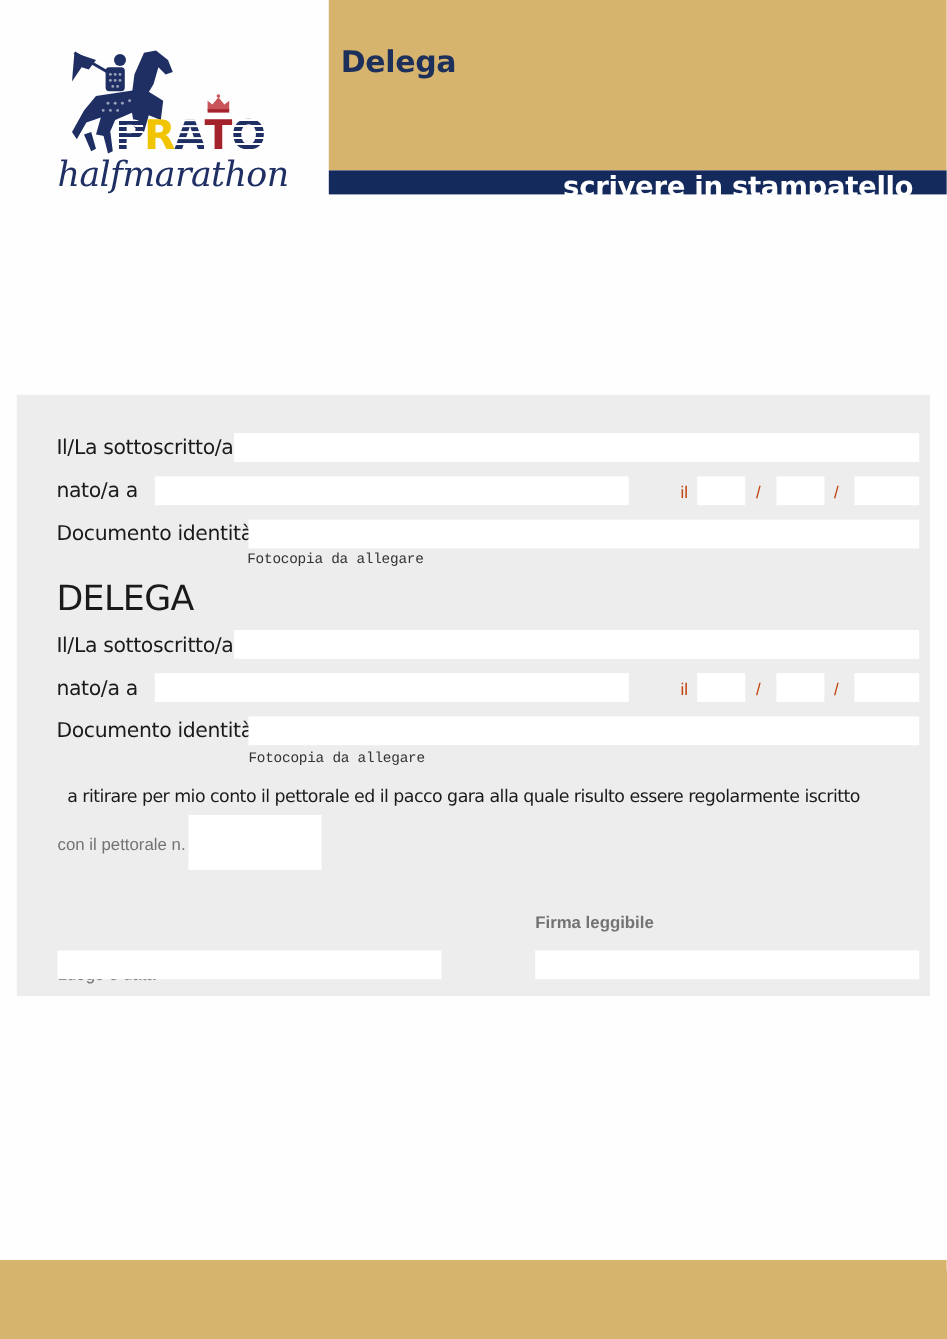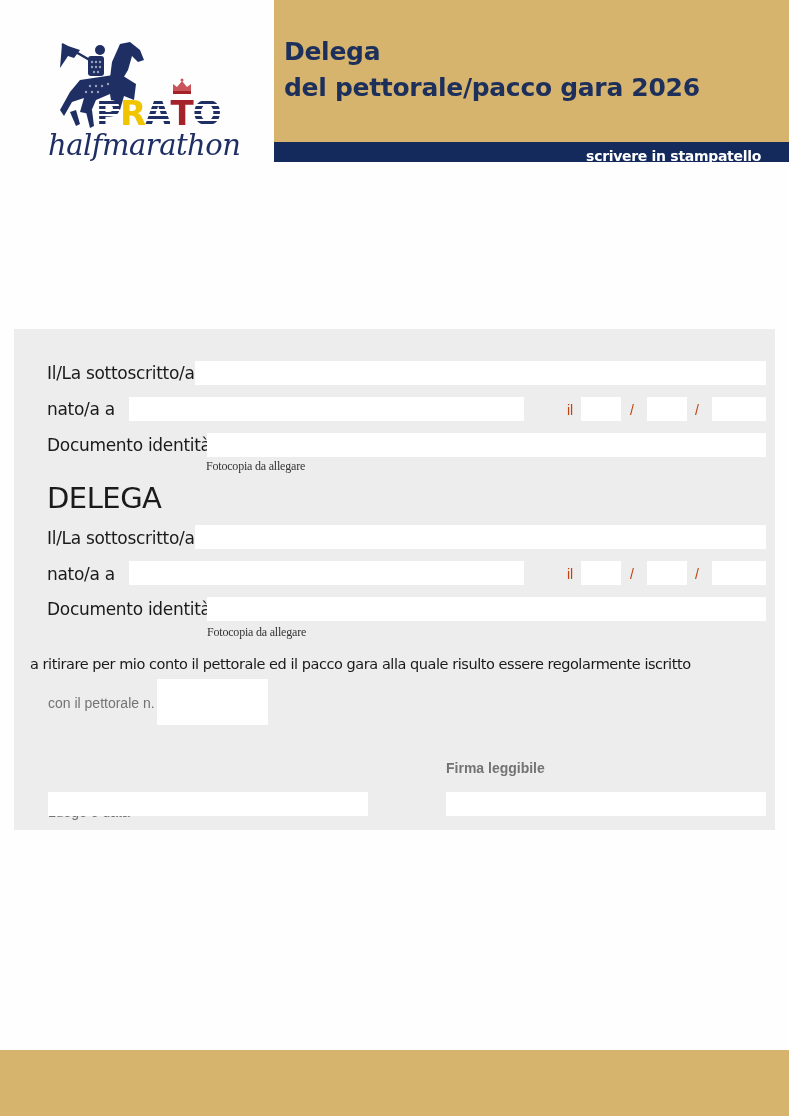--- a/index.html
+++ b/index.html
@@ -14,31 +14,31 @@
       background: repeating-linear-gradient(180deg, #1f2f63 0 3px, #fefefe 3px 5px);
       -webkit-background-clip: text; background-clip: text; color: transparent; }
     .logo .prato .r { color: #f1c400; }
     .logo .prato .t { color: #a4232a; }
     .logo .crown { position: absolute; left: 127px; top: 40px; width: 22px; height: 16px; }
     .logo .script { position: absolute; left: 4px; top: 90px; font-family: "DejaVu Serif", serif; font-style: italic; font-weight: normal; font-size: 29px; color: #1f2f63; letter-spacing: -0.5px; }
 
     .header-band { position: absolute; left: 274px; top: 0; width: 515px; height: 142px; background: #d7b46d; }
     .header-title { position: absolute; left: 284px; top: 34px; width: 500px; color: #1d2f5b; font-family: "DejaVu Sans", sans-serif; font-weight: bold; font-size: 25px; line-height: 36px; letter-spacing: -0.3px; }
     .header-title div { white-space: nowrap; }
-    .subheader { position: absolute; left: 274px; top: 142px; width: 515px; height: 20px; background: #142a5c; color: #ffffff; font-family: "DejaVu Sans", sans-serif; font-weight: bold; font-size: 14px; line-height: 28px; text-align: right; padding-right: 28px; letter-spacing: -0.3px; }
+    .subheader { position: absolute; left: 274px; top: 142px; width: 515px; height: 20px; background: #142a5c; color: #ffffff; font-family: "DejaVu Sans", sans-serif; font-weight: bold; font-size: 23px; line-height: 28px; text-align: right; padding-right: 28px; letter-spacing: -0.3px; }
 
     .form-panel { position: absolute; left: 14px; top: 329px; width: 761px; height: 501px; background: #ededed; }
 
     .lbl { position: absolute; font-family: "DejaVu Sans", sans-serif; font-size: 17px; color: #1a1a1a; white-space: nowrap; line-height: 20px; letter-spacing: -0.3px; }
-    .small-lbl { position: absolute; font-family: Liberation Serif, serif; font-size: 12px; color: #333; white-space: nowrap; line-height: 14px; letter-spacing: -0.2px; }
+    .small-lbl { position: absolute; font-family: Liberation Mono, monospace; font-size: 12px; color: #333; white-space: nowrap; line-height: 14px; letter-spacing: -0.2px; }
     .plain-lbl { position: absolute; font-family: "Liberation Sans", sans-serif; font-size: 14px; color: #737373; white-space: nowrap; line-height: 16px; }
     .field { position: absolute; background: #ffffff; border: none; outline: none; height: 24px; font-family: "Liberation Sans", sans-serif; font-size: 14px; padding: 0 6px; }
     .sep { position: absolute; font-family: "Liberation Sans", sans-serif; font-size: 14px; color: #c2410c; line-height: 16px; }
     .big-heading { position: absolute; left: 47px; top: 482px; font-family: "DejaVu Sans", sans-serif; font-size: 29px; font-weight: normal; letter-spacing: -0.5px; line-height: 32px; }
-    .sentence { position: absolute; left: 30px; top: 655px; font-family: "DejaVu Sans", sans-serif; font-size: 14.5px; letter-spacing: -0.45px; white-space: nowrap; line-height: 18px; }
+    .sentence { position: absolute; left: 56px; top: 655px; font-family: "DejaVu Sans", sans-serif; font-size: 14.5px; letter-spacing: -0.45px; white-space: nowrap; line-height: 18px; }
 
     .footer-band { position: absolute; left: 0; top: 1050px; width: 789px; height: 66px; background: #d7b46d; }
   </style>
 </head>
 <body>
 
 <div class="logo">
   <svg class="knight" width="120" height="90" viewBox="0 0 120 90">
     <g fill="#1f2f63">
 
@@ -78,21 +78,20 @@
     <circle cx="11" cy="2" r="1.5" fill="#c9545a"></circle>
     <rect x="2" y="13" width="18" height="3" fill="#a4232a"></rect>
   </svg>
   <div class="prato"><span class="stripe">P</span><span class="r">R</span><span class="stripe">A</span><span class="t">T</span><span class="stripe">O</span></div>
   <div class="script">halfmarathon</div>
 </div>
 
 <div class="header-band"></div>
 <div class="header-title">
   <div>Delega</div>
-  <div>del pettorale/pacco gara 2026</div>
 </div>
 <div class="subheader">scrivere in stampatello</div>
 
 <div class="form-panel"></div>
 
 <span class="lbl" style="left:47px;top:363px;">Il/La sottoscritto/a</span>
 <input class="field" style="left: 195px; top: 361px; width: 571px;" value="">
 
 <span class="lbl" style="left:47px;top:399px;">nato/a a</span>
 <input class="field" style="left: 129px; top: 397px; width: 395px;" value="">

